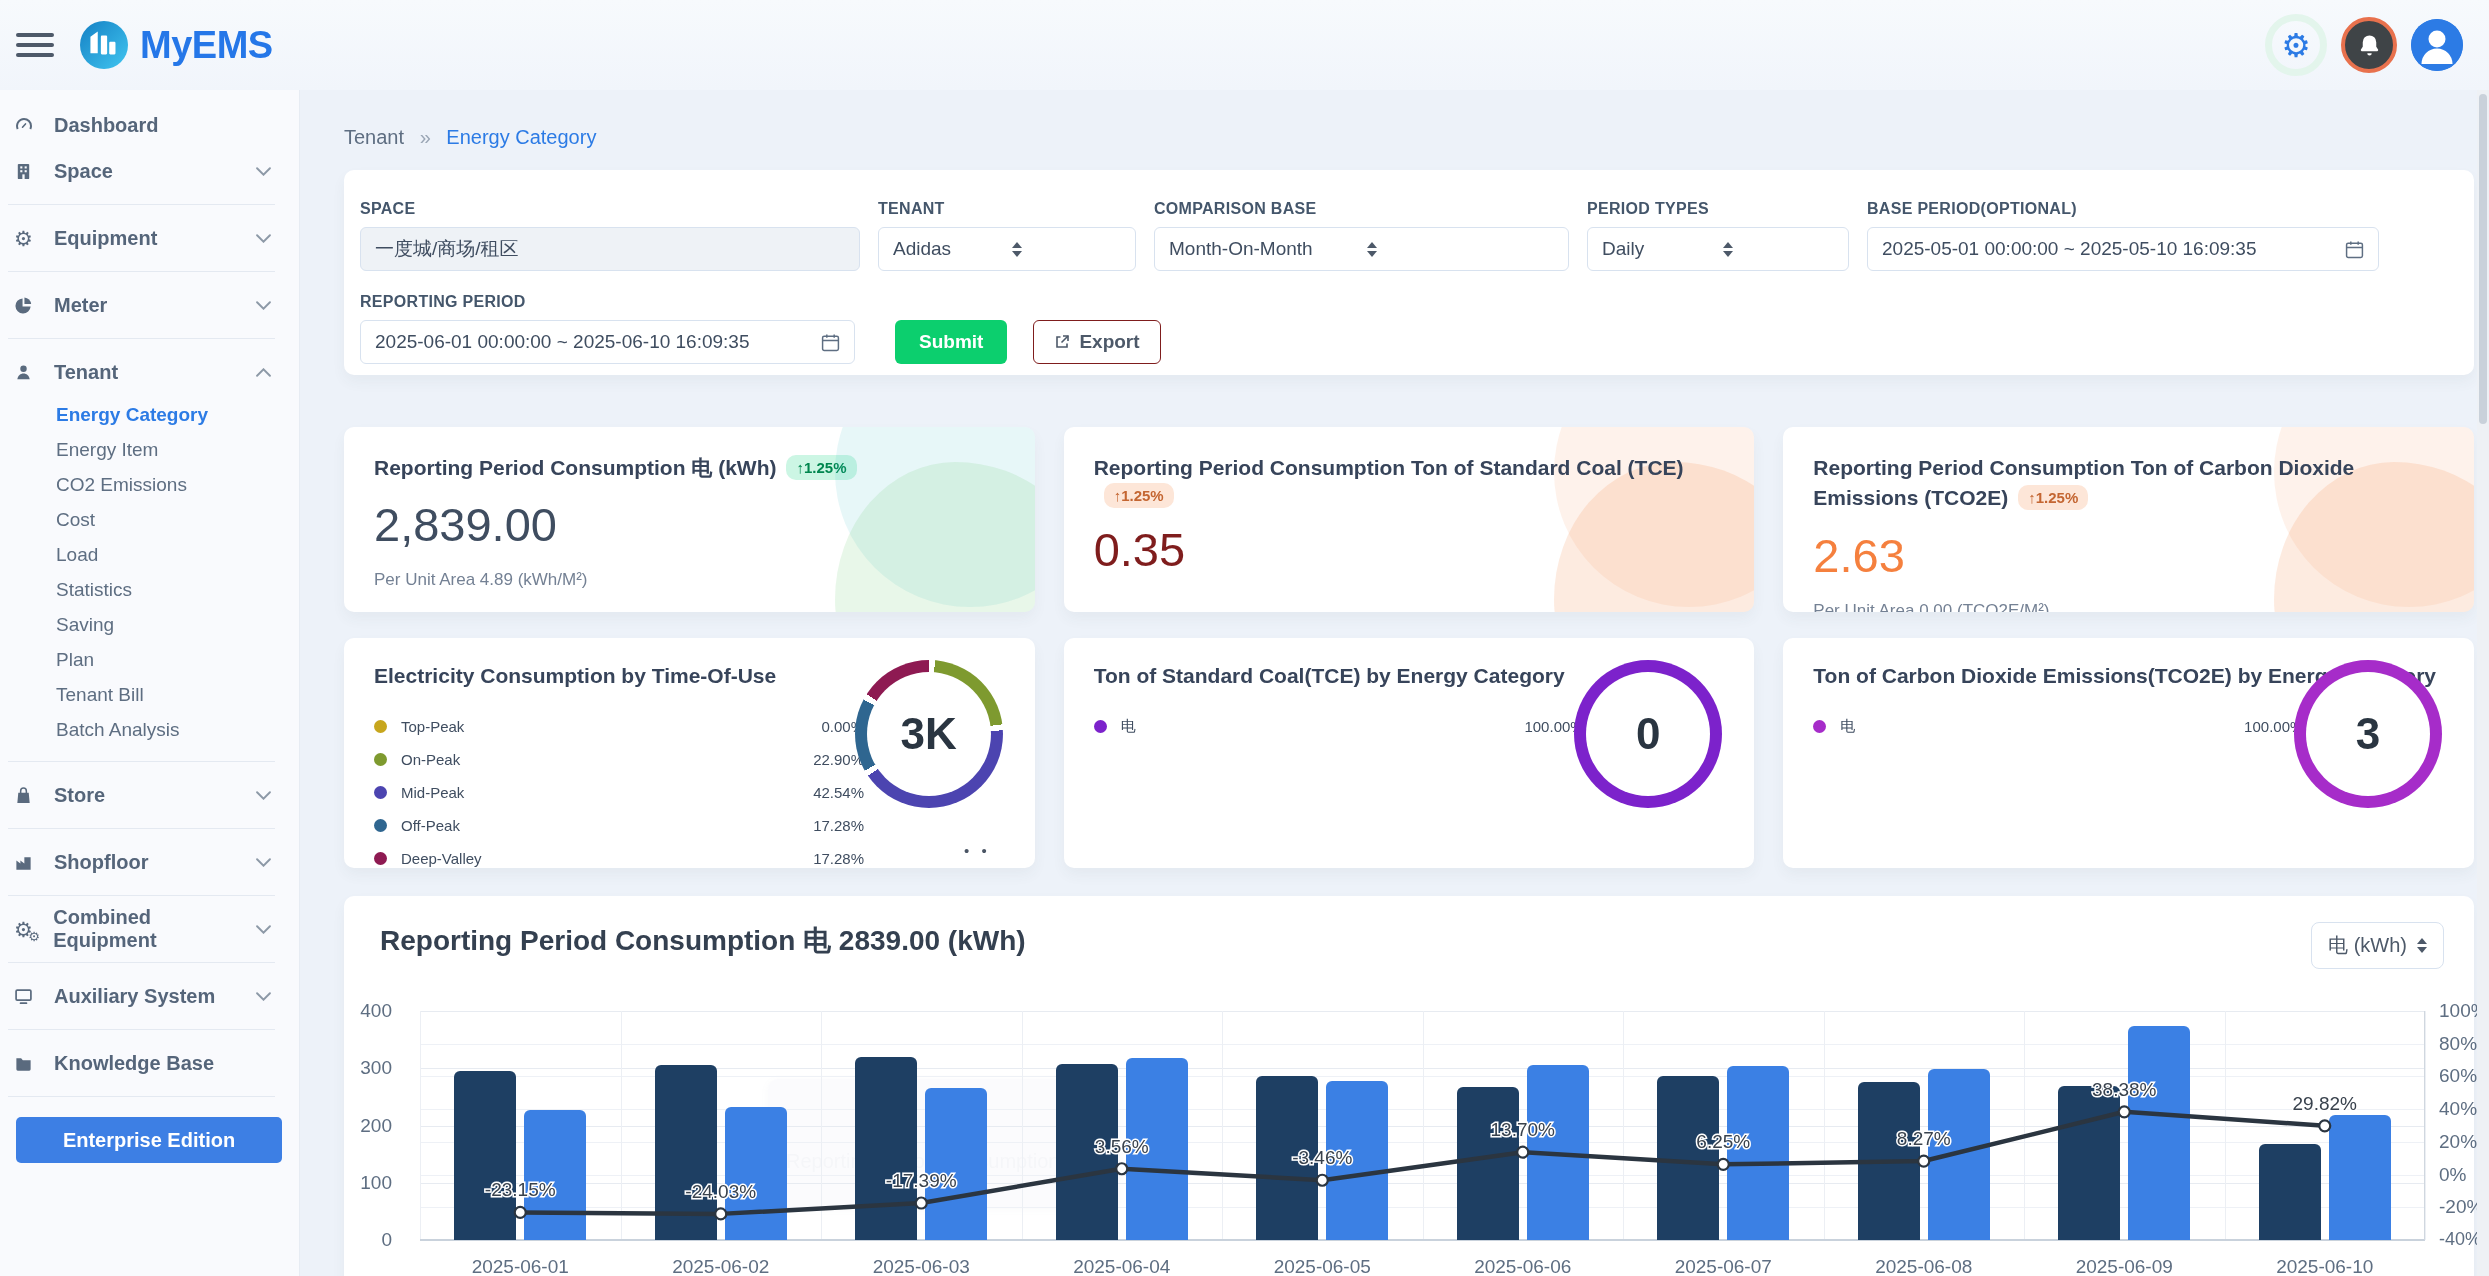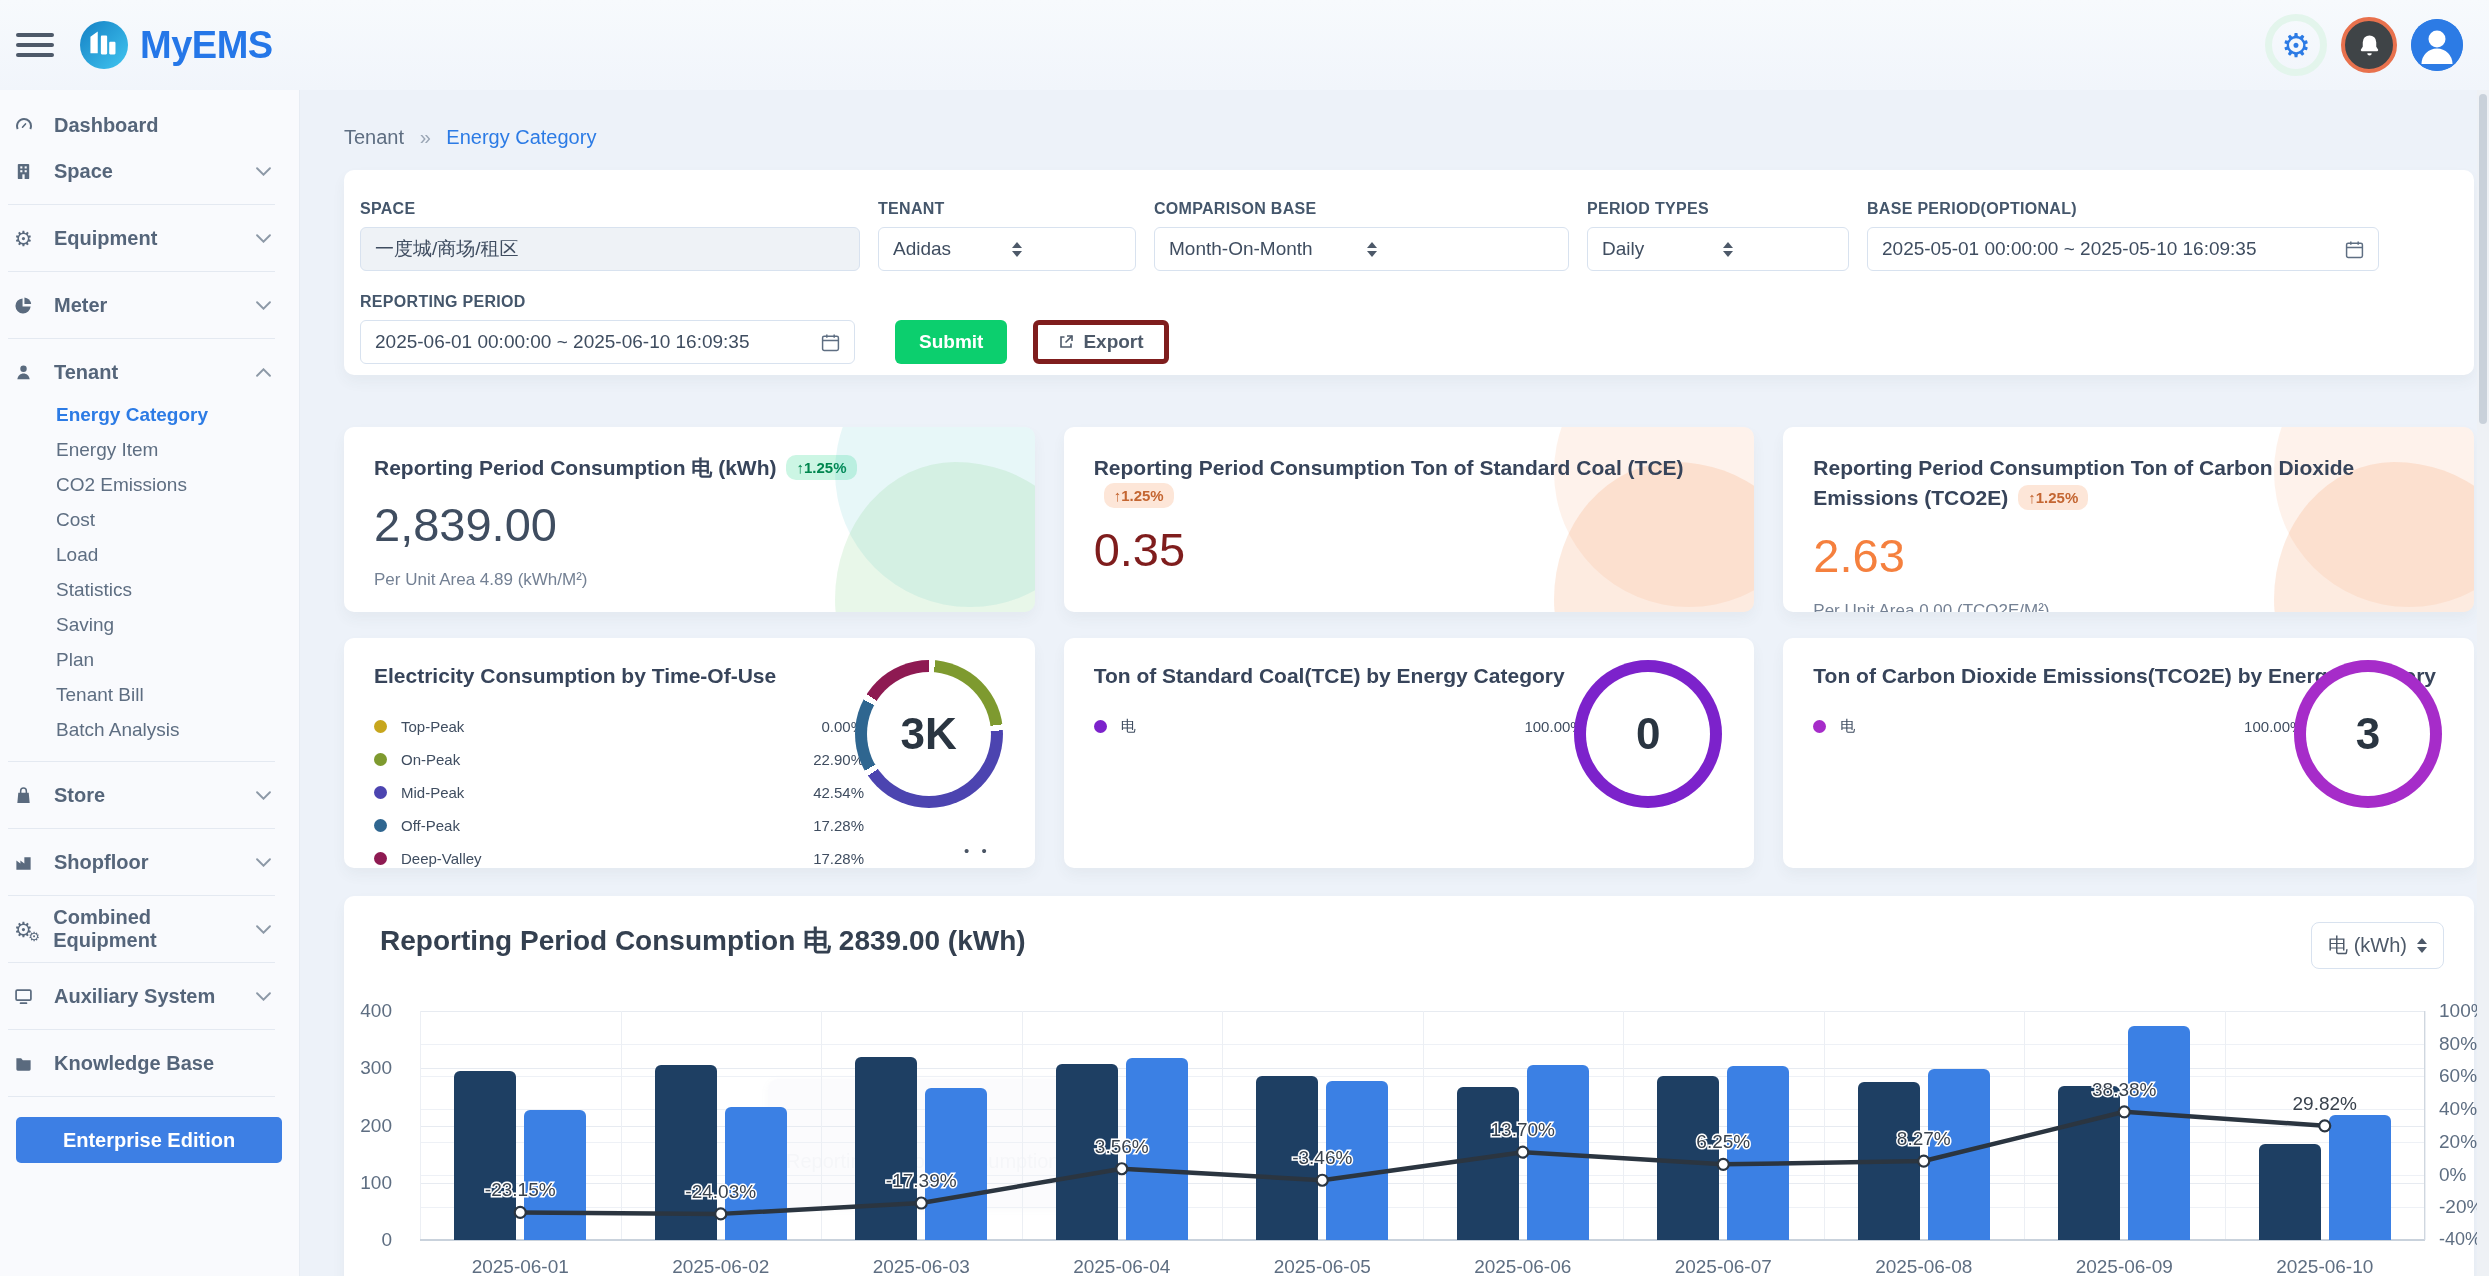--- a/index.html
+++ b/index.html
@@ -58,21 +58,21 @@
   .fselect{cursor:pointer;}
   .fselect span{flex:1;}
   .caret{display:inline-flex;flex-direction:column;gap:3px;margin-left:10px;}
   .caret i{width:0;height:0;border-left:5px solid transparent;border-right:5px solid transparent;}
   .caret .up{border-bottom:6px solid #4d5969;}
   .caret .dn{border-top:6px solid #4d5969;}
   .fdate{justify-content:space-between;cursor:pointer;}
   .fdate .cal{margin-left:12px;display:flex;}
   .btn-submit{height:44px;padding:0 24px;border:none;border-radius:6px;background:#0ccf6e;color:#fff;
     font-size:19px;font-weight:700;cursor:pointer;font-family:inherit;}
-  .btn-export{height:44px;padding:0 20px;border:5px solid #7f1d1d;border-radius:6px;background:#fff;color:#4d5969;
+  .btn-export{height:44px;padding:0 20px;border:1px solid #7f1d1d;border-radius:6px;background:#fff;color:#4d5969;
     font-size:19px;font-weight:600;cursor:pointer;display:flex;align-items:center;gap:9px;font-family:inherit;}
   
   .grid3{display:grid;grid-template-columns:1fr 1fr 1fr;gap:29px;}
   .stat-row{margin-top:52px;}
   .stat-card{height:185px;padding:26px 30px;overflow:hidden;}
   .stat-title{font-size:21px;font-weight:600;color:#37445a;line-height:1.45;position:relative;z-index:2;}
   .badge{display:inline-block;font-size:15px;font-weight:700;border-radius:10px;padding:4px 10px;margin-left:10px;vertical-align:2px;}
   .badge.success{background:#ccf6e4;color:#00864e;}
   .badge.warning{background:#fde6d8;color:#c46632;}
   .stat-value{font-size:47px;margin-top:14px;position:relative;z-index:2;}

